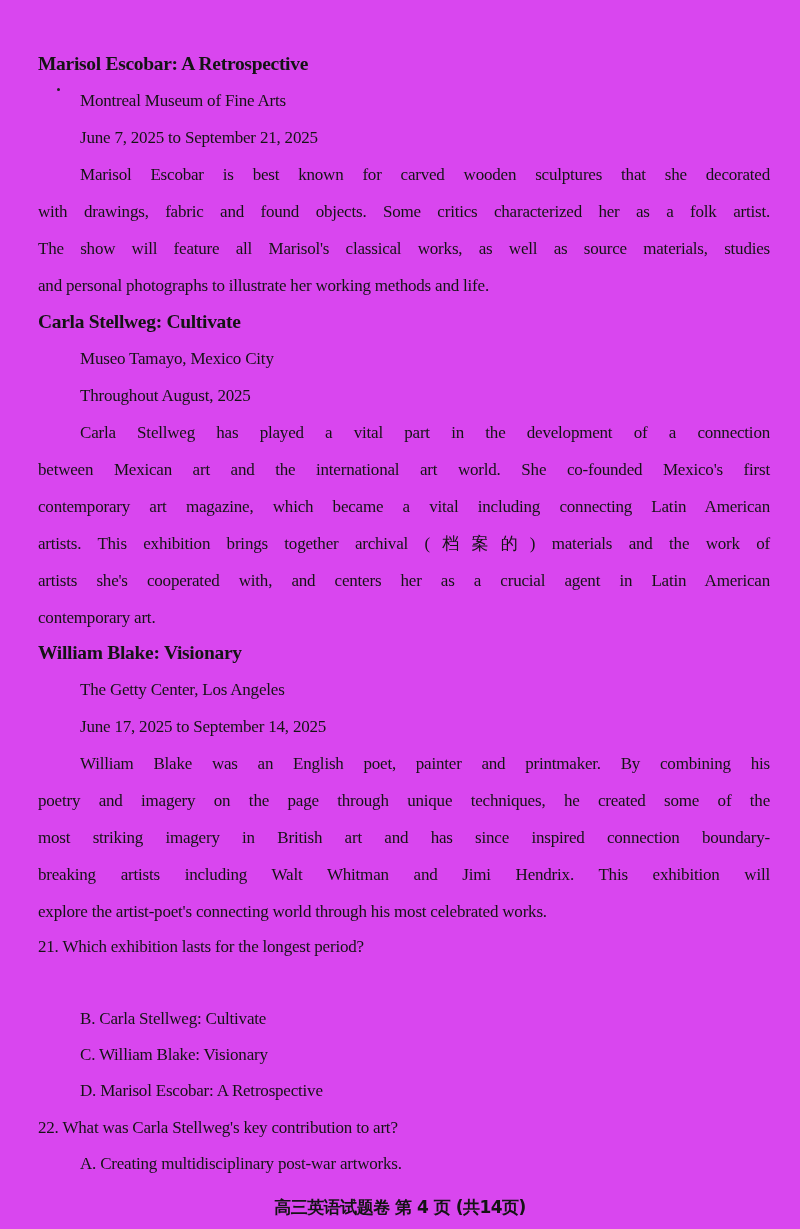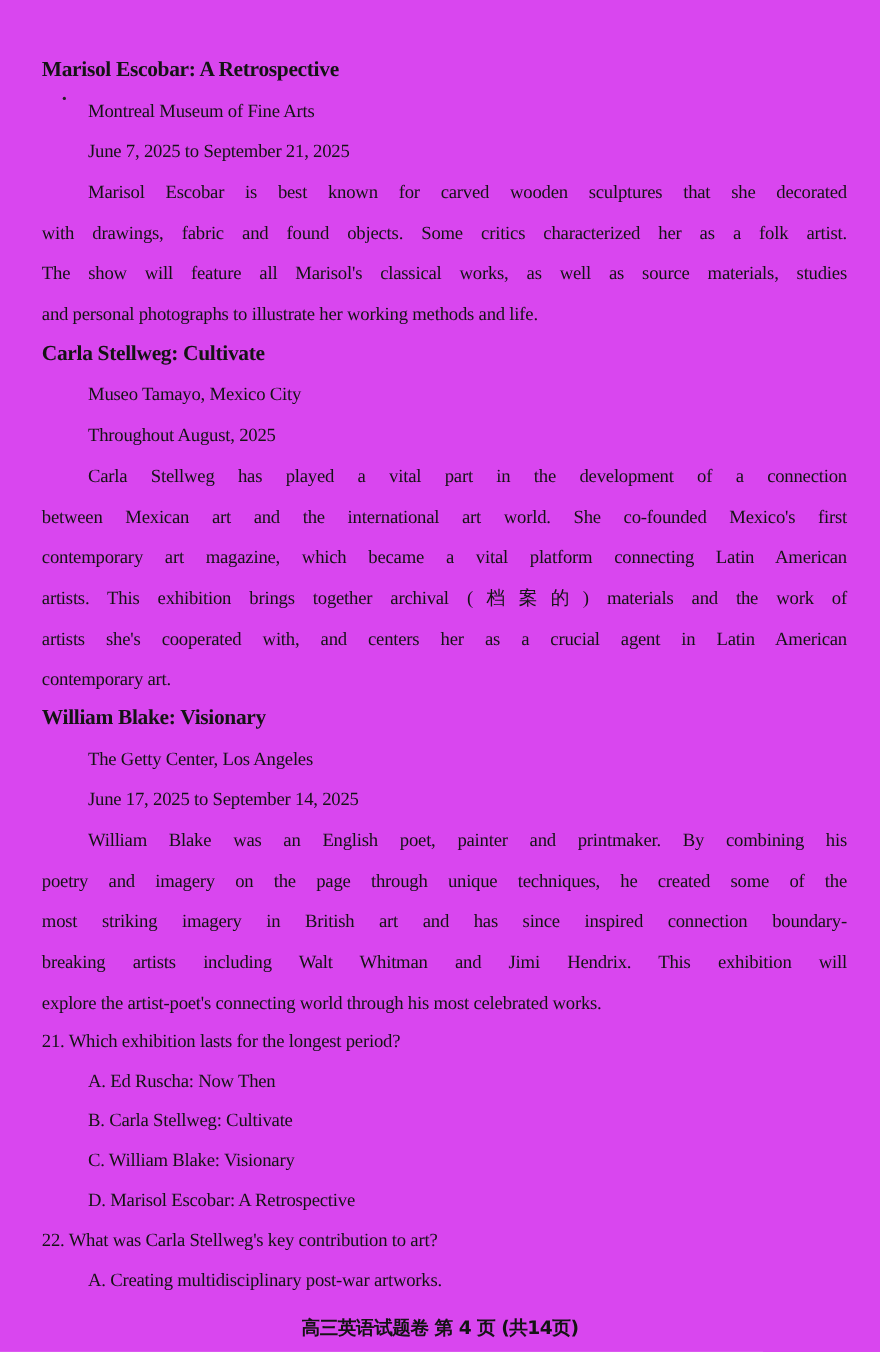--- a/index.html
+++ b/index.html
@@ -80,39 +80,38 @@
   <div class="line indent justify-line" style="top:163px">Marisol Escobar is best known for carved wooden sculptures that she decorated</div>
   <div class="line justify-line" style="top:200px">with drawings, fabric and found objects. Some critics characterized her as a folk artist.</div>
   <div class="line justify-line" style="top:237px">The show will feature all Marisol's classical works, as well as source materials, studies</div>
   <div class="line" style="top:274px">and personal photographs to illustrate her working methods and life.</div>
 
   <div class="line heading" style="top:310px">Carla Stellweg: Cultivate</div>
   <div class="line indent" style="top:347px">Museo Tamayo, Mexico City</div>
   <div class="line indent" style="top:384px">Throughout August, 2025</div>
   <div class="line indent justify-line" style="top:421px">Carla Stellweg has played a vital part in the development of a connection</div>
   <div class="line justify-line" style="top:458px">between Mexican art and the international art world. She co-founded Mexico's first</div>
-  <div class="line justify-line" style="top:495px">contemporary art magazine, which became a vital platform connecting Latin American</div>
+  <div class="line justify-line" style="top:495px">contemporary art magazine, which became a vital including connecting Latin American</div>
   <div class="line justify-line" style="top:532px">artists. This exhibition brings together archival (档案的) materials and the work of</div>
   <div class="line justify-line" style="top:569px">artists she's cooperated with, and centers her as a crucial agent in Latin American</div>
   <div class="line" style="top:606px">contemporary art.</div>
 
   <div class="line heading" style="top:641px">William Blake: Visionary</div>
   <div class="line indent" style="top:678px">The Getty Center, Los Angeles</div>
   <div class="line indent" style="top:715px">June 17, 2025 to September 14, 2025</div>
   <div class="line indent justify-line" style="top:752px">William Blake was an English poet, painter and printmaker. By combining his</div>
   <div class="line justify-line" style="top:789px">poetry and imagery on the page through unique techniques, he created some of the</div>
   <div class="line justify-line" style="top:826px">most striking imagery in British art and has since inspired connection boundary-</div>
   <div class="line justify-line" style="top:863px">breaking artists including Walt Whitman and Jimi Hendrix. This exhibition will</div>
   <div class="line" style="top:900px">explore the artist-poet's connecting world through his most celebrated works.</div>
 
   <div class="line q-num" style="top:935px">
     <span>21.</span>
     <span>Which exhibition lasts for the longest period?</span>
   </div>
-  <div class="line opt" style="top:971px">A.  Ed Ruscha: Now Then</div>
   <div class="line opt" style="top:1007px">B.  Carla Stellweg: Cultivate</div>
   <div class="line opt" style="top:1043px">C.  William Blake: Visionary</div>
   <div class="line opt" style="top:1079px">D.  Marisol Escobar: A Retrospective</div>
 
   <div class="line q-num" style="top:1116px">
     <span>22.</span>
     <span>What was Carla Stellweg's key contribution to art?</span>
   </div>
   <div class="line opt" style="top:1152px">A.  Creating multidisciplinary post-war artworks.</div>
 

